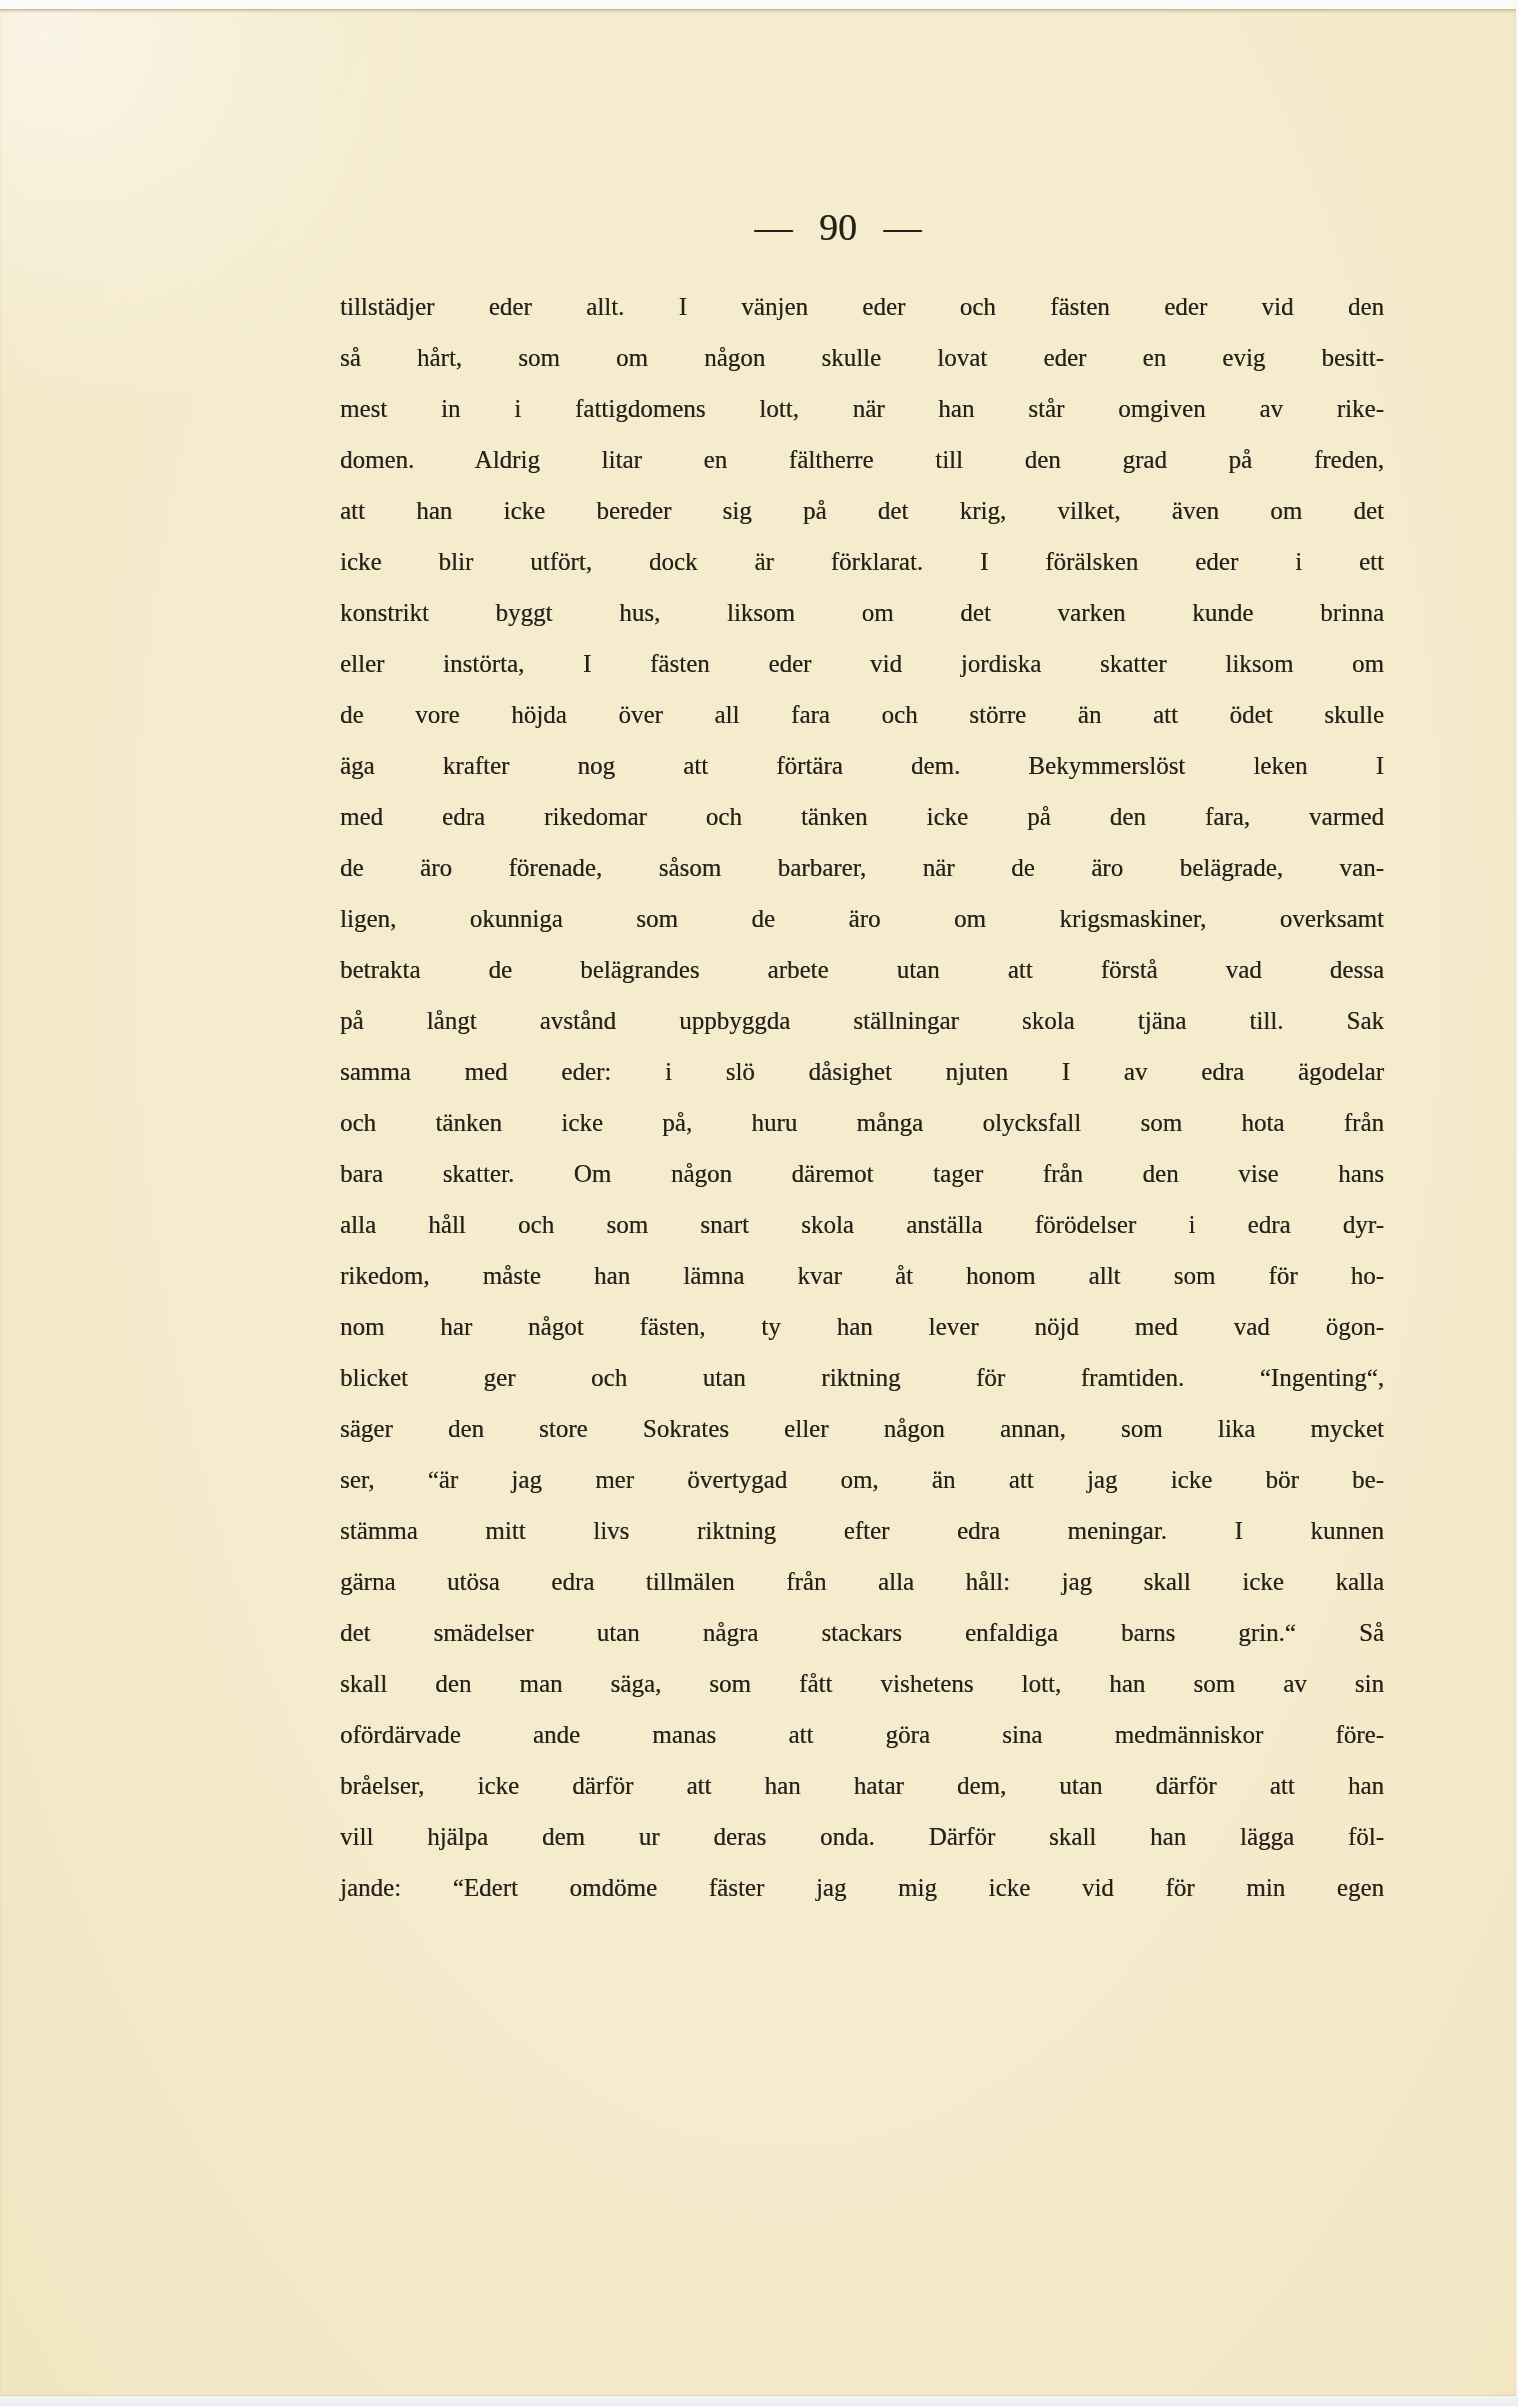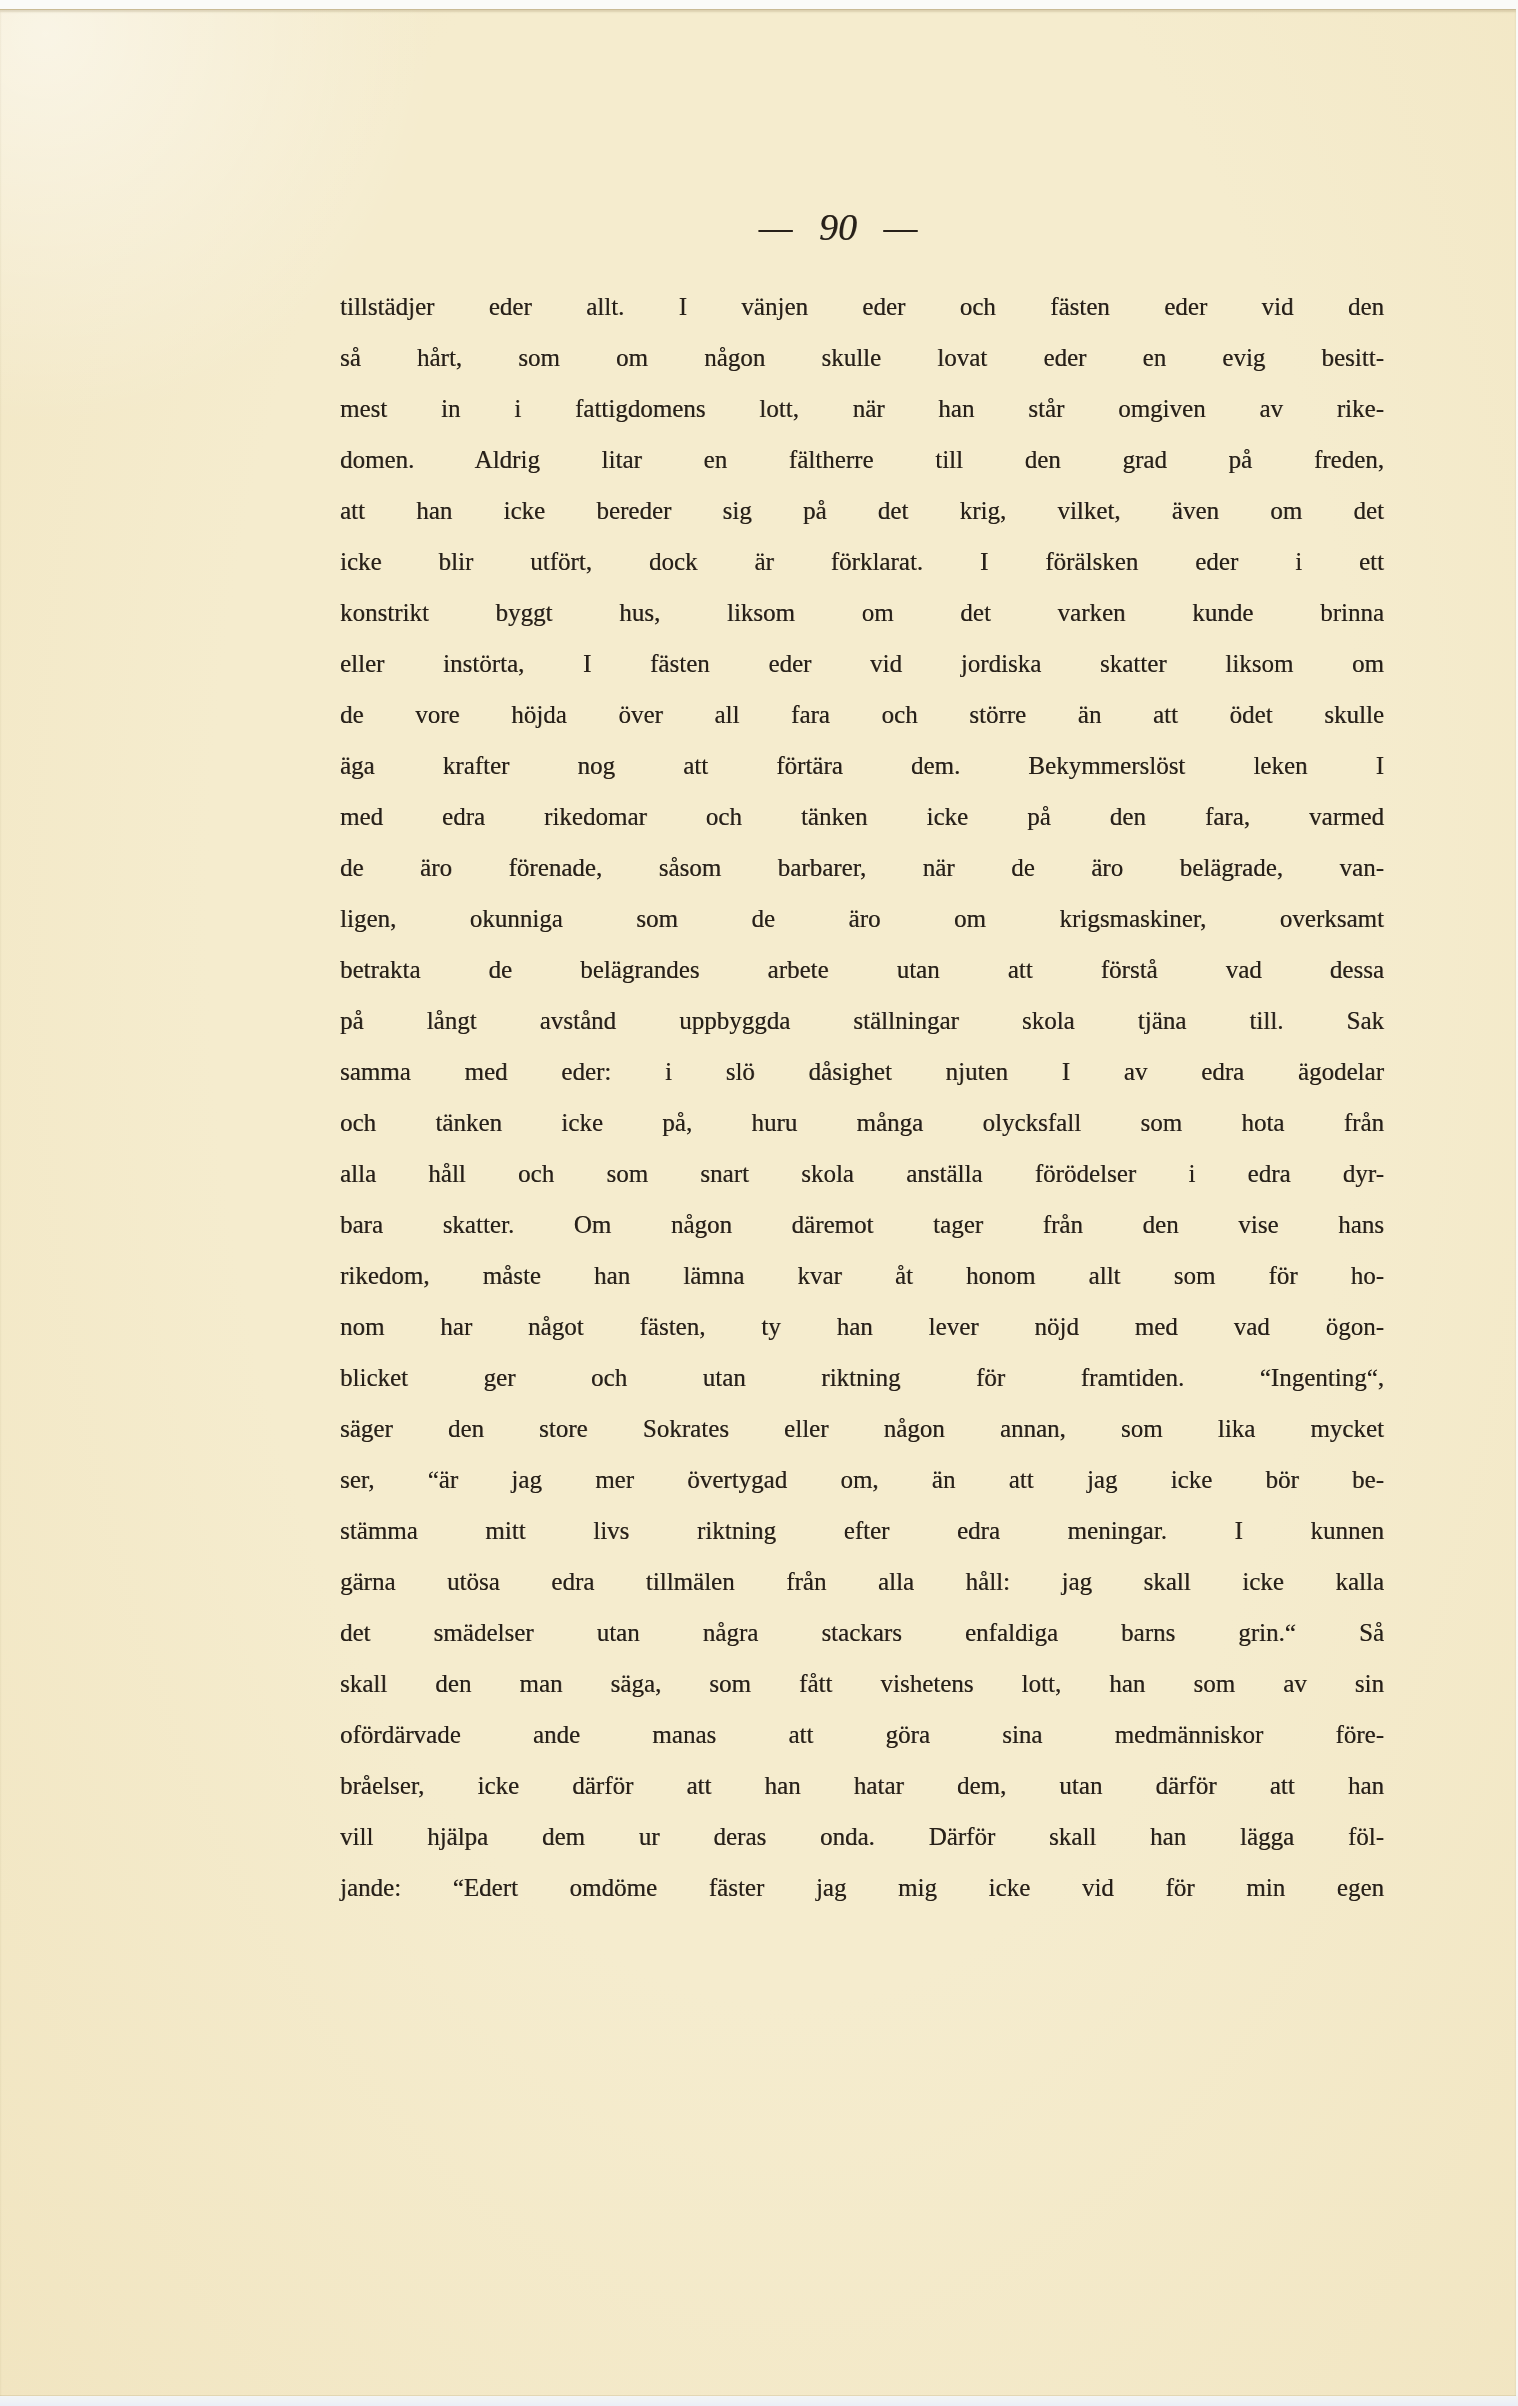--- a/index.html
+++ b/index.html
@@ -32,21 +32,20 @@
     position: absolute;
     left: 316px;
     top: 195px;
     width: 1044px;
     text-align: center;
     font-size: 38px;
     line-height: 44px;
     color: #272019;
     word-spacing: 17px;
     text-shadow: 0.4px 0.3px 0 rgba(39,32,25,0.55);
-    font-style: italic;
   }
   .text-block {
     position: absolute;
     left: 340px;
     top: 271px;
     width: 1044px;
   }
   .line {
     font-size: 25px;
     line-height: 51px;
@@ -72,22 +71,22 @@
     <div class="line">eller instörta, I fästen eder vid jordiska skatter liksom om</div>
     <div class="line">de vore höjda över all fara och större än att ödet skulle</div>
     <div class="line">äga krafter nog att förtära dem. Bekymmerslöst leken I</div>
     <div class="line">med edra rikedomar och tänken icke på den fara, varmed</div>
     <div class="line">de äro förenade, såsom barbarer, när de äro belägrade, van-</div>
     <div class="line">ligen, okunniga som de äro om krigsmaskiner, overksamt</div>
     <div class="line">betrakta de belägrandes arbete utan att förstå vad dessa</div>
     <div class="line">på långt avstånd uppbyggda ställningar skola tjäna till. Sak</div>
     <div class="line">samma med eder: i slö dåsighet njuten I av edra ägodelar</div>
     <div class="line">och tänken icke på, huru många olycksfall som hota från</div>
+    <div class="line">bara skatter. Om någon däremot tager från den vise hans</div>
     <div class="line">alla håll och som snart skola anställa förödelser i edra dyr-</div>
-    <div class="line">bara skatter. Om någon däremot tager från den vise hans</div>
     <div class="line">rikedom, måste han lämna kvar åt honom allt som för ho-</div>
     <div class="line">nom har något fästen, ty han lever nöjd med vad ögon-</div>
     <div class="line">blicket ger och utan riktning för framtiden. “Ingenting“,</div>
     <div class="line">säger den store Sokrates eller någon annan, som lika mycket</div>
     <div class="line">ser, “är jag mer övertygad om, än att jag icke bör be-</div>
     <div class="line">stämma mitt livs riktning efter edra meningar. I kunnen</div>
     <div class="line">gärna utösa edra tillmälen från alla håll: jag skall icke kalla</div>
     <div class="line">det smädelser utan några stackars enfaldiga barns grin.“ Så</div>
     <div class="line">skall den man säga, som fått vishetens lott, han som av sin</div>
     <div class="line">ofördärvade ande manas att göra sina medmänniskor före-</div>

